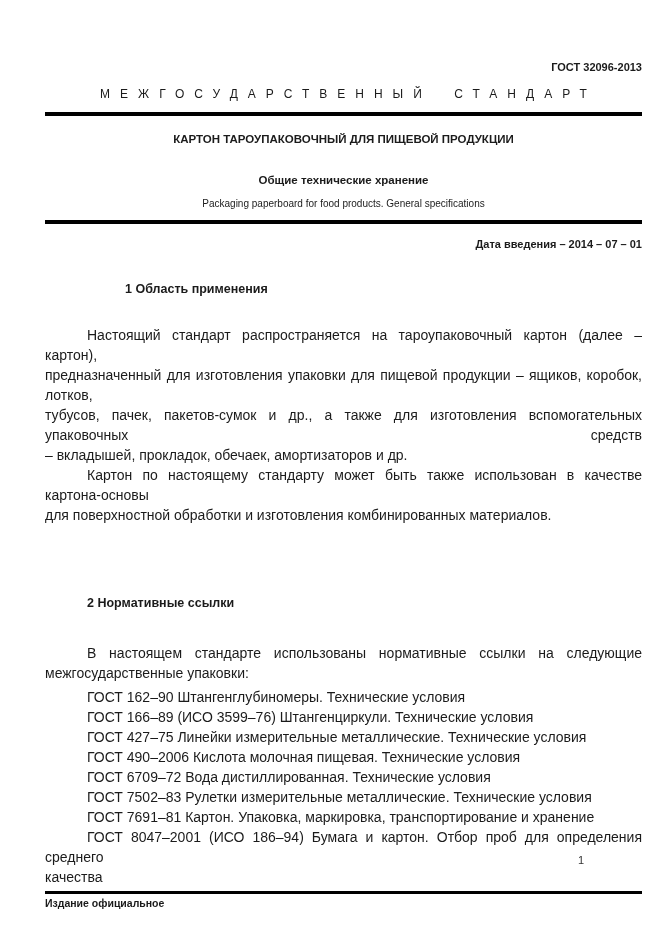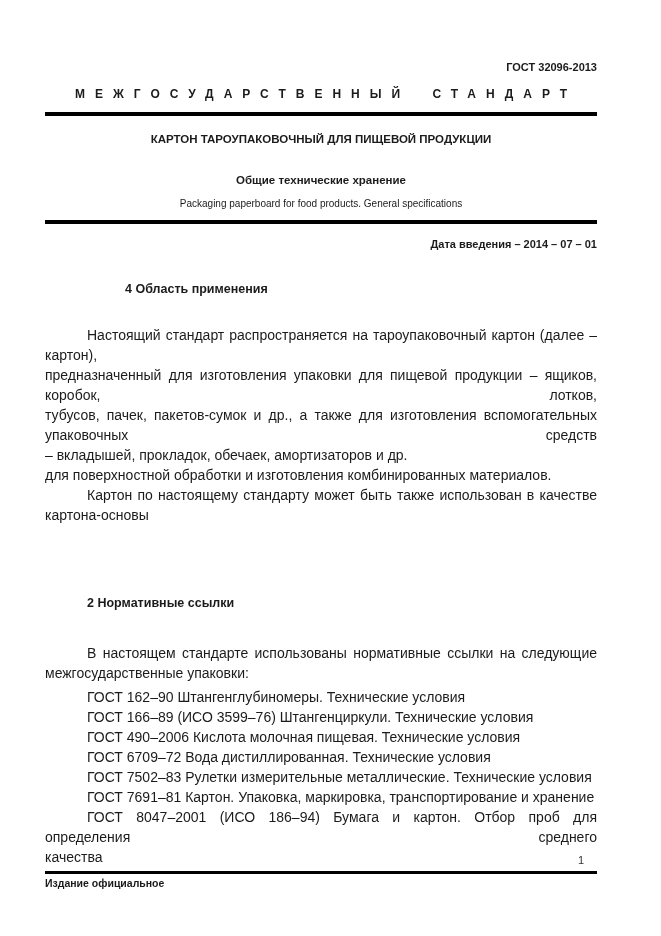--- a/index.html
+++ b/index.html
@@ -6,36 +6,36 @@
     margin: 0;
     padding: 0;
     background: #ffffff;
   }
   .page {
     position: relative;
     width: 661px;
     height: 936px;
     background: #ffffff;
     box-sizing: border-box;
-    padding: 54px 64px 0 45px;
+    padding: 54px 19px 0 45px;
     font-family: "Liberation Sans", sans-serif;
     color: #1b1b1b;
     overflow: hidden;
   }
   .doc-number {
     margin-top: 6px;
     text-align: right;
     font-weight: bold;
     font-size: 11px;
     line-height: 14px;
   }
   .standard-type {
     margin-top: 12px;
     text-align: center;
-    font-weight: bold;
+    font-weight: normal;
     font-size: 12px;
     line-height: 16px;
     letter-spacing: 10px;
     word-spacing: 9px;
     text-indent: 10px;
     white-space: nowrap;
   }
   .rule {
     background: #000000;
   }
@@ -123,44 +123,45 @@
   <div class="doc-title">КАРТОН ТАРОУПАКОВОЧНЫЙ ДЛЯ ПИЩЕВОЙ ПРОДУКЦИИ</div>
 
   <div class="doc-subtitle">Общие технические хранение</div>
 
   <div class="doc-subtitle-en">Packaging paperboard for food products. General specifications</div>
 
   <div class="rule rule-2"></div>
 
   <div class="intro-date">Дата введения – 2014 – 07 – 01</div>
 
-  <div class="section-heading h1">4 Область применения</div>
+  <div class="section-heading h1">1 Область применения</div>
 
   <div class="para para-1">
     <div class="tl ind">Настоящий стандарт распространяется на тароупаковочный картон (далее – картон),</div>
     <div class="tl">предназначенный для изготовления упаковки для пищевой продукции – ящиков, коробок, лотков,</div>
     <div class="tl">тубусов, пачек, пакетов-сумок и др., а также для изготовления вспомогательных упаковочных средств</div>
     <div class="tl end">– вкладышей, прокладок, обечаек, амортизаторов и др.</div>
   </div>
 
   <div class="para">
+    <div class="tl ind">Картон по настоящему стандарту может быть также использован в качестве картона-основы</div>
     <div class="tl end">для поверхностной обработки и изготовления комбинированных материалов.</div>
-    <div class="tl ind">Картон по настоящему стандарту может быть также использован в качестве картона-основы</div>
   </div>
 
   <div class="section-heading h2">2 Нормативные ссылки</div>
 
   <div class="para para-3">
     <div class="tl ind">В настоящем стандарте использованы нормативные ссылки на следующие</div>
     <div class="tl end">межгосударственные упаковки:</div>
   </div>
 
   <div class="ref-block">
     <div class="tl ind end">ГОСТ 162–90 Штангенглубиномеры. Технические условия</div>
     <div class="tl ind end">ГОСТ 166–89 (ИСО 3599–76) Штангенциркули. Технические условия</div>
+    <div class="tl ind end">ГОСТ 427–75 Линейки измерительные металлические. Технические условия</div>
     <div class="tl ind end">ГОСТ 490–2006 Кислота молочная пищевая. Технические условия</div>
     <div class="tl ind end">ГОСТ 6709–72 Вода дистиллированная. Технические условия</div>
     <div class="tl ind end">ГОСТ 7502–83 Рулетки измерительные металлические. Технические условия</div>
     <div class="tl ind end">ГОСТ 7691–81 Картон. Упаковка, маркировка, транспортирование и хранение</div>
     <div class="tl ind">ГОСТ 8047–2001 (ИСО 186–94) Бумага и картон. Отбор проб для определения среднего</div>
     <div class="tl end">качества</div>
   </div>
 
   <div class="rule rule-3"></div>
 

